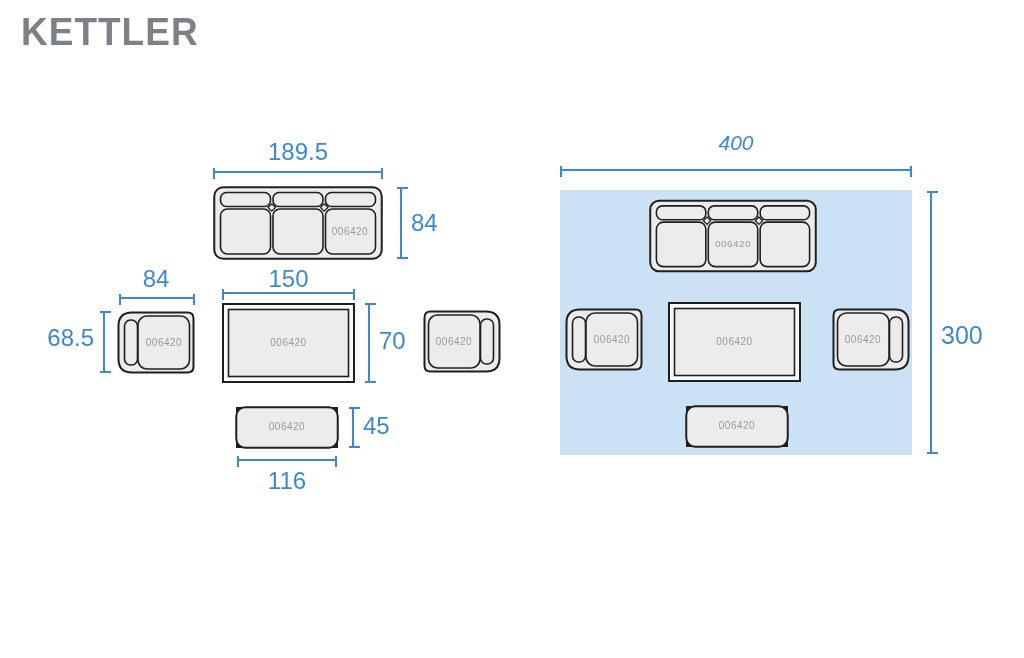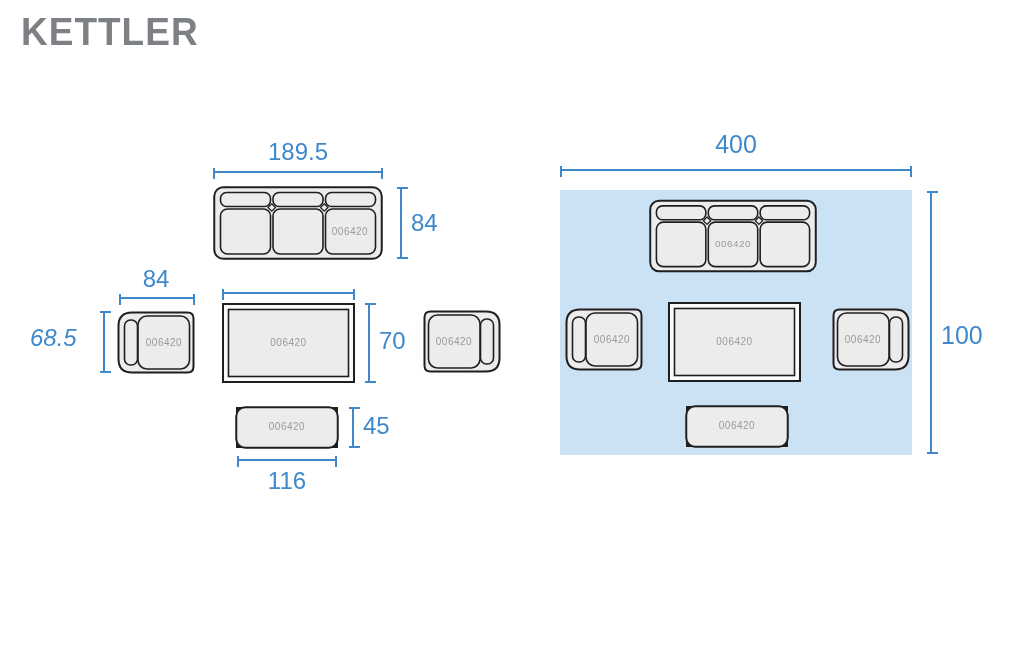--- a/index.html
+++ b/index.html
@@ -6,21 +6,21 @@
     --accent:#3e88cb; --area-fill:#cbe1f4; --furniture-fill:#ececec;
     --furniture-stroke:#1f1f1f; --sku-text:#9a9a9a; --footer-text:#6a7076; --logo-text:#7d8185;
   }
   html,body{margin:0;padding:0;background:#fff;}
   .canvas{position:relative;width:1024px;height:592px;background:#fff;overflow:hidden;
           font-family:"Liberation Sans",sans-serif;}
   .logo{position:absolute;left:21px;top:10px;font-size:37px;font-weight:700;
         letter-spacing:1px;color:var(--logo-text);transform:scaleY(1.05);transform-origin:left top;}
   .dimlabel{position:absolute;color:var(--accent);font-size:24px;line-height:1;white-space:nowrap;}
   .tc{text-align:center;}
-  .tr{text-align:left;font-style:italic;}
+  .tr{text-align:right;}
   .dimh{position:absolute;height:0;border-top:2px solid var(--accent);}
   .dimh::before,.dimh::after{content:"";position:absolute;top:-5px;width:2px;height:11px;background:var(--accent);}
   .dimh::before{left:0;}.dimh::after{right:0;}
   .dimv{position:absolute;width:0;border-left:2px solid var(--accent);}
   .dimv::before,.dimv::after{content:"";position:absolute;left:-5px;height:2px;width:11px;background:var(--accent);}
   .dimv::before{top:0;}.dimv::after{bottom:0;}
   .piece{position:absolute;overflow:visible;}
   .area{position:absolute;background:var(--area-fill);}
   .po{fill:var(--furniture-fill);stroke:var(--furniture-stroke);stroke-width:2;}
   .pc{fill:var(--furniture-fill);stroke:var(--furniture-stroke);stroke-width:1.6;}
@@ -59,20 +59,21 @@
   <div class="dimh" style="left:119px;top:297px;width:76px;"></div>
   <div class="dimlabel tr" style="left:30px;top:326px;width:64px;">68.5</div>
   <div class="dimv" style="left:103px;top:311px;height:62px;"></div>
   <svg class="piece" style="left:117px;top:311px;" width="78" height="63" viewBox="0 0 78 63">
     <path class="po" d="M15 1.5 H70.5 Q76.5 1.5 76.5 7.5 V55.5 Q76.5 61.5 70.5 61.5 H15 Q1.5 61.5 1.5 48 V15 Q1.5 1.5 15 1.5 Z"></path>
     <rect class="pc" x="7.5" y="9" width="13" height="45" rx="6"></rect>
     <rect class="pc" x="21" y="5" width="51.5" height="53" rx="9"></rect>
     <text class="sku" x="47" y="35">006420</text>
   </svg>
 
+  <div class="dimlabel tc" style="left:222px;top:267px;width:133px;">150</div>
   <div class="dimh" style="left:222px;top:292px;width:133px;"></div>
   <svg class="piece" style="left:222px;top:303px;" width="133" height="80" viewBox="0 0 133 80">
     <rect class="pt" x="1" y="1" width="131" height="78"></rect>
     <rect class="pc" x="6.5" y="6.5" width="120" height="67"></rect>
     <text class="sku" x="66.5" y="43">006420</text>
   </svg>
   <div class="dimv" style="left:368px;top:303px;height:80px;"></div>
   <div class="dimlabel" style="left:379px;top:329px;">70</div>
 
   <svg class="piece" style="left:423px;top:310px;" width="78" height="63" viewBox="0 0 78 63">
@@ -90,24 +91,24 @@
     <polygon class="pk" points="1,42 14,42 1,29"></polygon>
     <polygon class="pk" points="103,42 90,42 103,29"></polygon>
     <rect class="po" x="1.25" y="1.25" width="101.5" height="40.5" rx="9"></rect>
     <text class="sku" x="52" y="24">006420</text>
   </svg>
   <div class="dimv" style="left:352px;top:407px;height:41px;"></div>
   <div class="dimlabel" style="left:363px;top:414px;">45</div>
   <div class="dimh" style="left:237px;top:459px;width:100px;"></div>
   <div class="dimlabel tc" style="left:237px;top:469px;width:100px;">116</div>
 
-  <div class="dimlabel tc" style="left:560px;top:132px;width:352px;font-size:25px;">400</div>
+  <div class="dimlabel tc" style="left:560px;top:132px;width:352px;font-size:21px;font-style:italic;">400</div>
   <div class="dimh" style="left:560px;top:169px;width:352px;"></div>
   <div class="dimv" style="left:930px;top:191px;height:263px;"></div>
-  <div class="dimlabel" style="left:941px;top:323px;font-size:25px;">100</div>
+  <div class="dimlabel" style="left:941px;top:323px;font-size:25px;">300</div>
 
   <div class="area" style="left:560px;top:190px;width:352px;height:265px;">
 
     <svg class="piece" style="left:89px;top:8px;" width="168" height="76" viewBox="0 0 170 74">
       <rect class="po" x="1.25" y="1.25" width="167.5" height="71.5" rx="9"></rect>
       <rect class="pc" x="7.5" y="6.5" width="50" height="14" rx="6"></rect>
       <rect class="pc" x="60" y="6.5" width="50" height="14" rx="6"></rect>
       <rect class="pc" x="112.5" y="6.5" width="50" height="14" rx="6"></rect>
       <rect class="pc" x="7.5" y="23" width="50" height="45" rx="7"></rect>
       <rect class="pc" x="60" y="23" width="50" height="45" rx="7"></rect>

